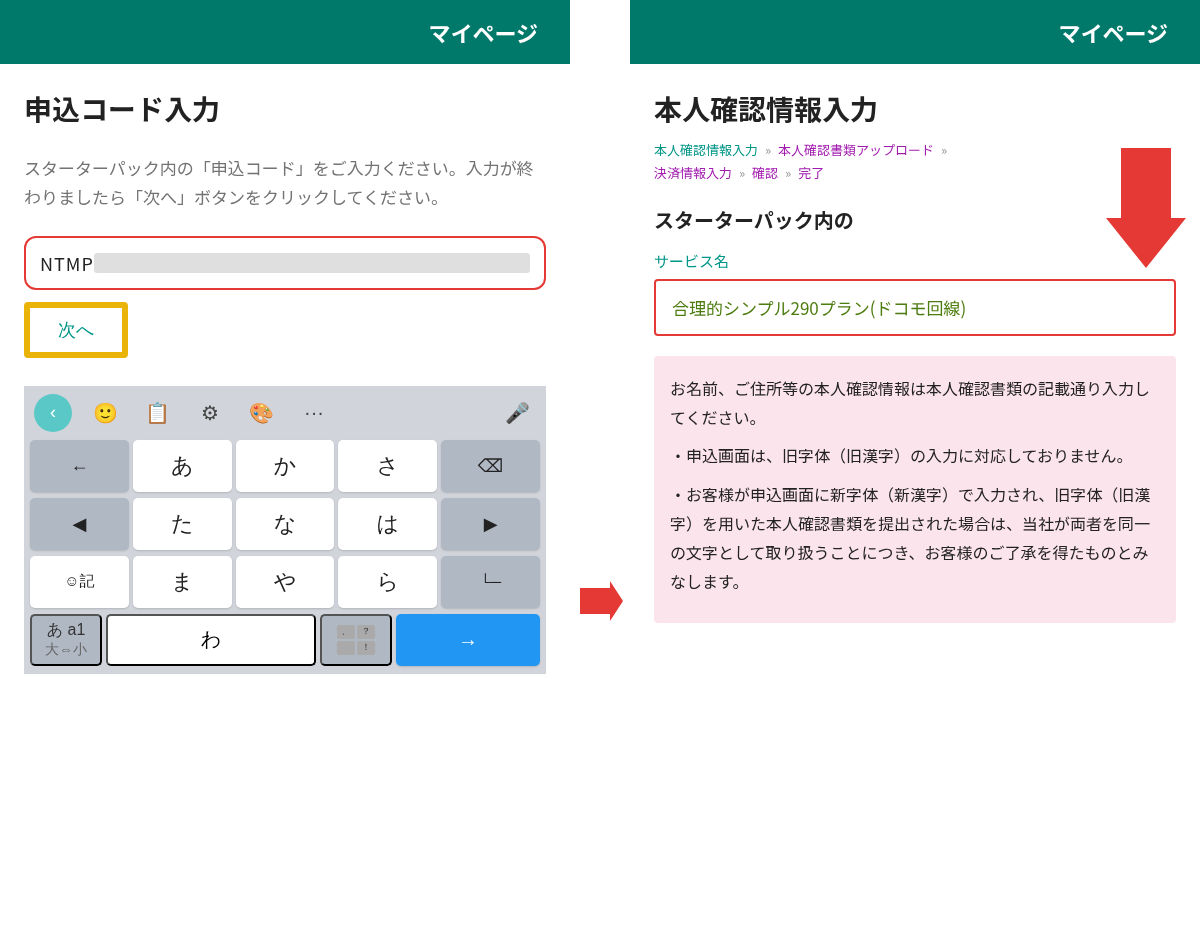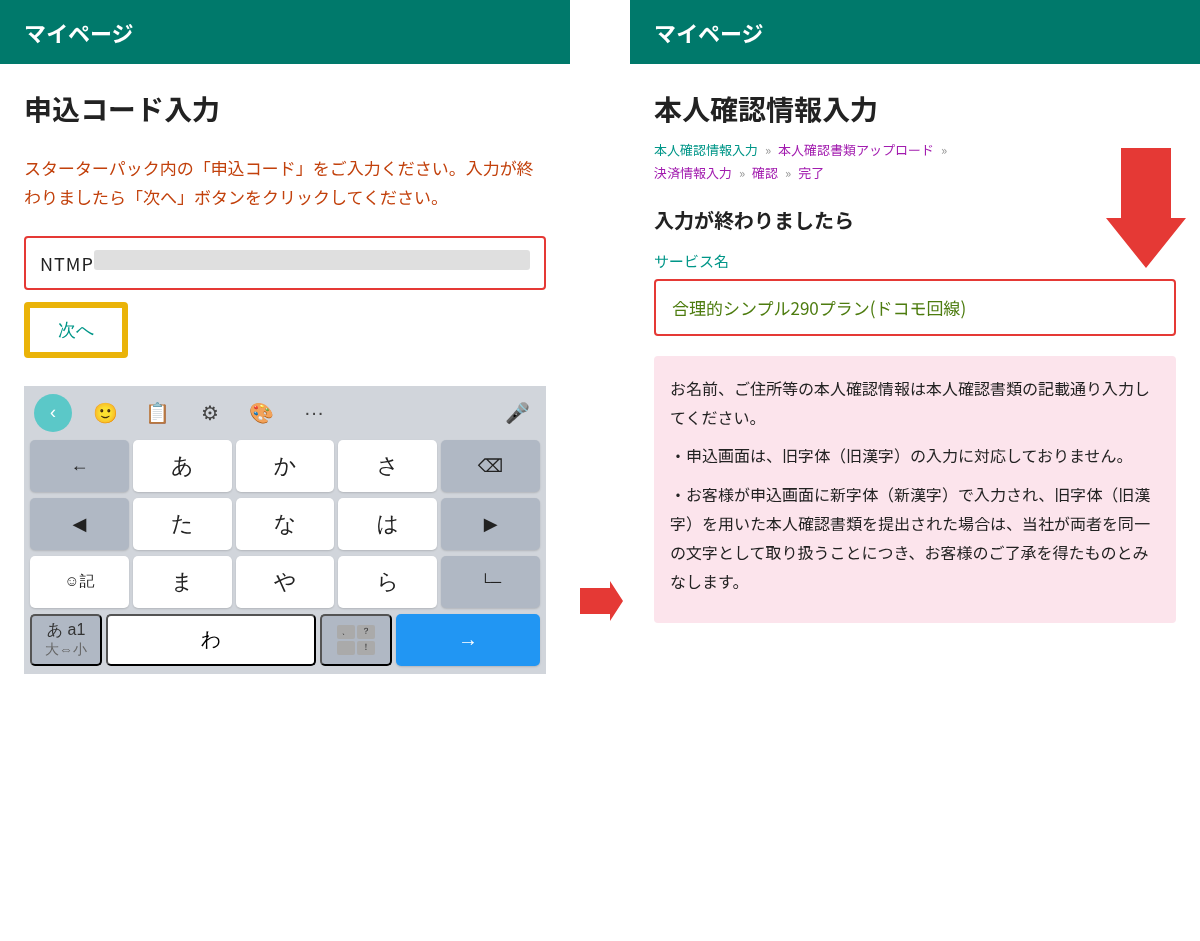--- a/index.html
+++ b/index.html
@@ -13,55 +13,57 @@
     .panel {
       flex: 1;
       display: flex;
       flex-direction: column;
     }
     .panel-header {
       background: #00796b;
       color: #fff;
       font-size: 22px;
       font-weight: bold;
-      padding: 16px 24px;
+      padding: 16px 32px;
+      text-align: right;
     }
     .panel-content {
       flex: 1;
       padding: 24px 24px 0 24px;
       background: #fff;
     }
 
     
     .page-title-left {
       font-size: 28px;
       font-weight: bold;
       color: #222;
       margin-bottom: 26px;
     }
     .desc-text {
       font-size: 17px;
-      color: #c2410c;
+      color: #737373;
       line-height: 1.7;
       margin-bottom: 24px;
     }
     .field-label {
       font-size: 15px;
       color: #009688;
       margin-bottom: 6px;
     }
     .code-input-box {
       border: 2px solid #e53935;
-      border-radius: 4px;
+      border-radius: 12px;
       padding: 12px 14px;
       font-size: 18px;
       color: #222;
       background: #fff;
       width: 100%;
       display: flex;
+      align-items: center;
     }
     .code-input-text {
       font-size: 18px;
       color: #222;
       letter-spacing: 1px;
     }
     .code-input-placeholder {
       flex: 1;
       height: 20px;
       background: #c0c0c0;
@@ -401,21 +403,21 @@
       <span class="inactive">本人確認書類アップロード</span>
       <span class="sep">»</span>
       <br>
       <span class="inactive">決済情報入力</span>
       <span class="sep">»</span>
       <span class="inactive">確認</span>
       <span class="sep">»</span>
       <span class="inactive">完了</span>
     </div>
 
-    <h2 class="section-title">入力が終わりましたら</h2>
+    <h2 class="section-title">スターターパック内の</h2>
 
     <div class="service-label">サービス名</div>
     <div class="service-name-box">
       <span>合理的シンプル290プラン(ドコモ回線)</span>
     </div>
 
     <div class="info-box">
       <p>お名前、ご住所等の本人確認情報は本人確認書類の記載通り入力してください。</p>
       <p>・申込画面は、旧字体（旧漢字）の入力に対応しておりません。</p>
       <p>・お客様が申込画面に新字体（新漢字）で入力され、旧字体（旧漢字）を用いた本人確認書類を提出された場合は、当社が両者を同一の文字として取り扱うことにつき、お客様のご了承を得たものとみなします。</p>

